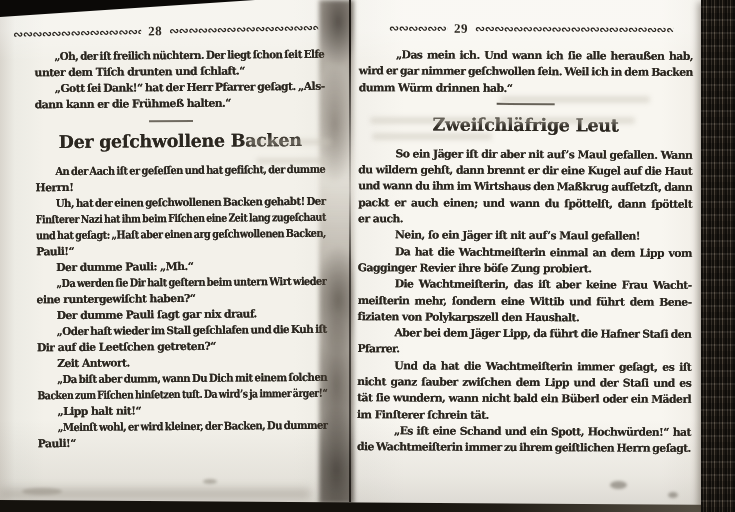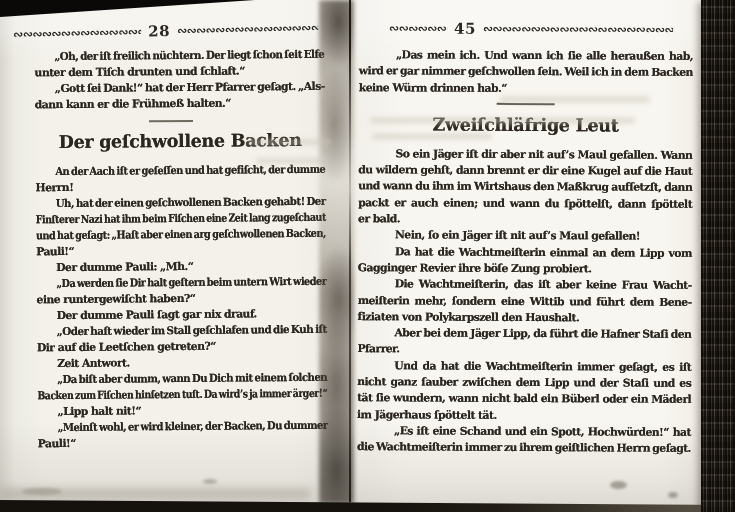--- a/index.html
+++ b/index.html
@@ -39,21 +39,21 @@
   .page{position:absolute;color:var(--ink,#2b2720);}
   .page-left{left:36px;top:24px;width:290px;transform:rotate(-0.5deg);}
   .page-right{left:358px;top:22px;width:334px;transform:rotate(0.3deg);}
   .pageheader{display:flex;align-items:center;height:14px;}
   .page-left  .pageheader{margin:0 6px 10px -21px;transform:rotate(-0.8deg);}
   .page-right .pageheader{margin:0 20px 12px 30px;}
   .orn{overflow:hidden;white-space:nowrap;font-family:"DejaVu Sans",sans-serif;font-weight:700;
        font-size:12px;line-height:12px;letter-spacing:-.5px;color:#29251f;}
   .o2{flex:1;}
   .page-left .o1{width:128px;} .page-right .o1{width:58px;}
-  .pagenum{font-weight:700;font-size:15px;padding:0 7px;letter-spacing:.5px;}
+  .pagenum{font-weight:700;font-size:13px;padding:0 7px;letter-spacing:.5px;font-family:Liberation Serif, serif;}
   .blocks{font-weight:700;font-size:10.8px;letter-spacing:-.55px;}
   .page-left  .blocks{line-height:16px;}
   .page-right .blocks{line-height:16.3px;}
   .line{white-space:nowrap;overflow:visible;}
   .line .lt{text-shadow:0 0 .5px rgba(43,39,32,.85);}
   .page-left  .line.first{padding-left:20px;}
   .page-right .line.first{padding-left:37px;}
   .heading{font-weight:700;font-size:17.5px;line-height:22px;letter-spacing:-.3px;text-align:center;
            margin:5px 0 11px;text-shadow:0 0 .6px rgba(43,39,32,.9);}
   .divider{height:2px;background:#6f6a60;}
@@ -119,37 +119,37 @@
         <div class="para">
           <div class="line just first"><span class="lt" style="word-spacing: -1.2px; display: inline-block; transform-origin: 0px 50%; transform: scaleX(0.922409);">„Meinſt wohl, er wird kleiner, der Backen, Du dummer</span></div>
           <div class="line"><span class="lt">Pauli!“</span></div>
         </div>
       </div>
   </div>
 
   <div class="page page-right">
     <div class="pageheader">
       <span class="orn o1">∾∾∾∾∾∾∾∾∾∾∾∾∾∾∾∾∾∾∾∾∾∾∾∾</span>
-      <span class="pagenum">45</span>
+      <span class="pagenum">29</span>
       <span class="orn o2">∾∾∾∾∾∾∾∾∾∾∾∾∾∾∾∾∾∾∾∾∾∾∾∾</span>
     </div>
     <div class="blocks">
         <div class="para">
           <div class="line just first"><span class="lt" style="word-spacing: 1.34183px;">„Das mein ich. Und wann ich ſie alle heraußen hab,</span></div>
           <div class="line just"><span class="lt" style="word-spacing: -0.565714px;">wird er gar nimmer geſchwollen ſein. Weil ich in dem Backen</span></div>
-          <div class="line"><span class="lt">keine Würm drinnen hab.“</span></div>
+          <div class="line"><span class="lt">dumm Würm drinnen hab.“</span></div>
         </div>
         <div class="divider"></div>
         <div class="heading">Zweiſchläfrige Leut</div>
         <div class="para">
           <div class="line just first"><span class="lt" style="word-spacing: 0.079538px;">So ein Jäger iſt dir aber nit auf’s Maul gefallen. Wann</span></div>
           <div class="line just"><span class="lt" style="word-spacing: -0.102362px;">du wildern gehſt, dann brennt er dir eine Kugel auf die Haut</span></div>
           <div class="line just"><span class="lt" style="word-spacing: -0.439338px;">und wann du ihm im Wirtshaus den Maßkrug aufſetzſt, dann</span></div>
           <div class="line just"><span class="lt" style="word-spacing: 2.06236px;">packt er auch einen; und wann du ſpöttelſt, dann ſpöttelt</span></div>
-          <div class="line"><span class="lt">er bald.</span></div>
+          <div class="line"><span class="lt">er auch.</span></div>
         </div>
         <div class="para">
           <div class="line first"><span class="lt">Nein, ſo ein Jäger iſt nit auf’s Maul gefallen!</span></div>
         </div>
         <div class="para">
           <div class="line just first"><span class="lt" style="word-spacing: 1.33574px;">Da hat die Wachtmeiſterin einmal an dem Lipp vom</span></div>
           <div class="line"><span class="lt">Gagginger Revier ihre böſe Zung probiert.</span></div>
         </div>
         <div class="para">
           <div class="line just first"><span class="lt" style="word-spacing: 2.16717px;">Die Wachtmeiſterin, das iſt aber keine Frau Wacht-</span></div>
@@ -157,21 +157,21 @@
           <div class="line"><span class="lt">fiziaten von Polykarpszell den Haushalt.</span></div>
         </div>
         <div class="para">
           <div class="line just first"><span class="lt" style="word-spacing: -0.370459px;">Aber bei dem Jäger Lipp, da führt die Hafner Staſi den</span></div>
           <div class="line"><span class="lt">Pfarrer.</span></div>
         </div>
         <div class="para">
           <div class="line just first"><span class="lt" style="word-spacing: 1.74588px;">Und da hat die Wachtmeiſterin immer geſagt, es iſt</span></div>
           <div class="line just"><span class="lt" style="word-spacing: 1.36238px;">nicht ganz ſauber zwiſchen dem Lipp und der Staſi und es</span></div>
           <div class="line just"><span class="lt" style="word-spacing: 0.0655243px;">tät ſie wundern, wann nicht bald ein Büberl oder ein Mäderl</span></div>
-          <div class="line"><span class="lt">im Jägerhaus ſpöttelt tät.</span></div>
+          <div class="line"><span class="lt">im Finſterer ſchrein tät.</span></div>
         </div>
         <div class="para">
           <div class="line just first"><span class="lt" style="word-spacing: 0.534966px;">„Es iſt eine Schand und ein Spott, Hochwürden!“ hat</span></div>
           <div class="line just"><span class="lt" style="word-spacing: -0.879595px;">die Wachtmeiſterin immer zu ihrem geiſtlichen Herrn geſagt.</span></div>
         </div>
       </div>
   </div>
 
   <div class="gutter"></div>
   <div class="gutter-line"></div>

